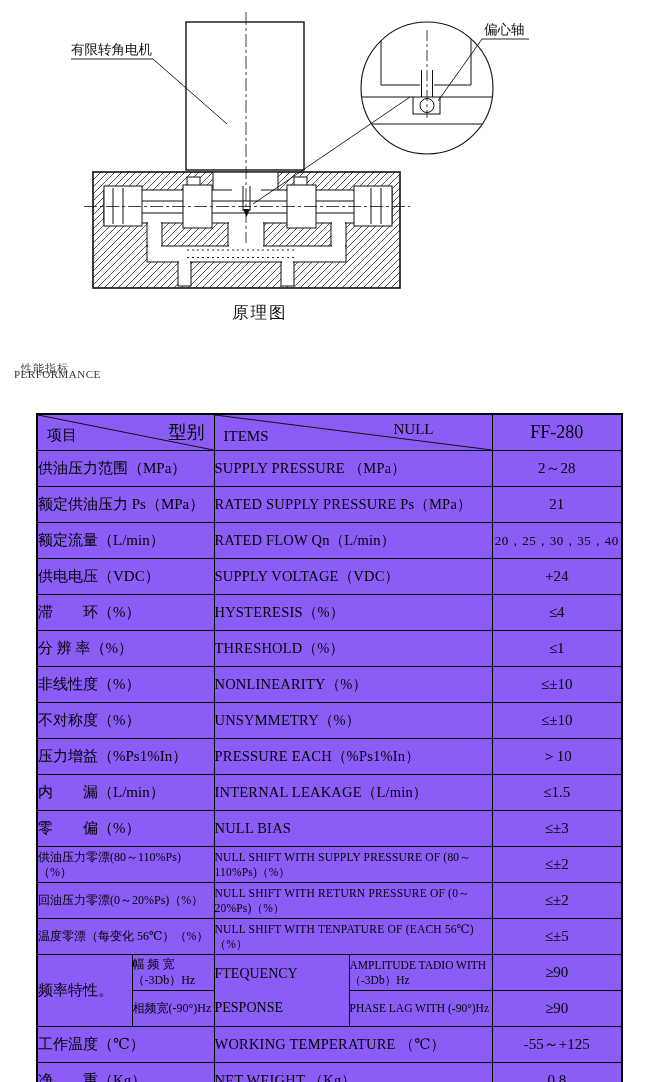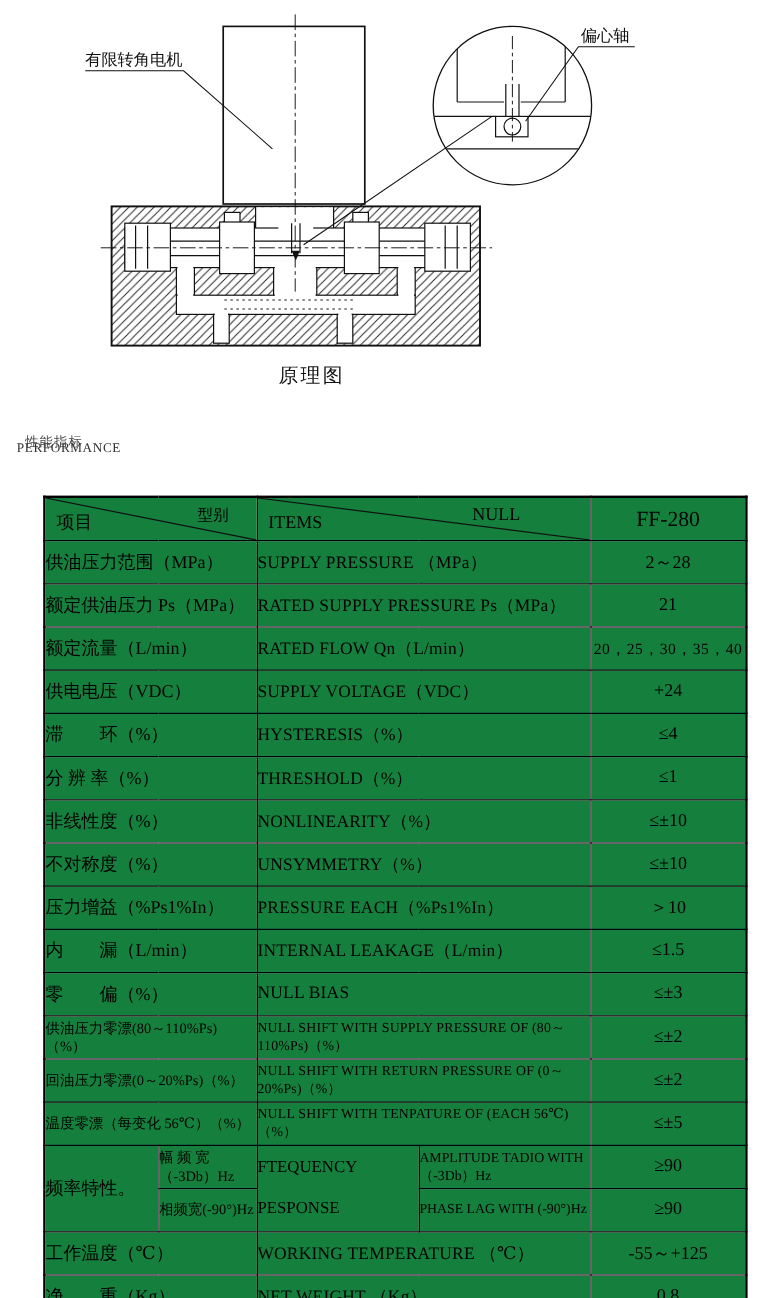--- a/index.html
+++ b/index.html
@@ -13,34 +13,34 @@
   .sec-zh{position:absolute;left:21px;top:361px;font-size:11px;color:#4a4a4a;letter-spacing:1px;
           font-family:"Liberation Sans","DejaVu Sans",sans-serif;}
   .sec-en{position:absolute;left:14px;top:368px;font-size:11px;color:#333;letter-spacing:.5px;}
   
   #perf-table{
     position:absolute;left:36px;top:413px;width:585px;
     border-collapse:collapse;table-layout:fixed;border:2px solid #000;
   }
   #perf-table td,#perf-table th{
     border:1px solid #000;height:35px;padding:0;overflow:hidden;
-    font-weight:normal;vertical-align:middle;background:#15803d;
+    font-weight:normal;vertical-align:middle;background:#8b5cf6;
   }
   tr.shaded td, td.shaded{background:#dbdbdb;}
   .c-zh{padding:0 2px 0 9px;font-size:15px;text-align:left;}
   .c-en{padding:0 2px 0 8px;font-size:14.5px;text-align:left;letter-spacing:.2px;}
   .c-val{text-align:center;font-size:15px;}
   .small-zh{font-size:12px;line-height:1.25;}
   .small-en{font-size:11.5px;line-height:1.25;margin-left:28px;}
   .val-small{font-size:13px;letter-spacing:.5px;}
   
   th.diag{position:relative;background:#fff;}
   th.diag svg{position:absolute;left:0;top:0;width:100%;height:100%;}
   th.diag .tl{position:absolute;left:9px;bottom:5px;font-size:15px;}
-  th.diag .br{position:absolute;right:23px;top:5px;font-size:13px;}
+  th.diag .br{position:absolute;right:9px;top:5px;font-size:18px;}
   th.diag .br2{position:absolute;right:58px;top:6px;font-size:15px;}
   .c-head{text-align:center;font-size:18px;background:#fff;}
   
   .freq-zh{padding-left:9px;font-size:15px;text-align:left;margin-top:10px;}
   .freq-sub-zh{font-size:12px;line-height:1.3;padding:1px 2px 1px 4px;text-align:left;}
   .freq-en-merged{padding-left:8px;font-size:14px;text-align:left;}
   .freq-en-merged div{height:34px;line-height:34px;}
   .freq-sub-en{font-size:11.5px;line-height:1.3;padding:1px 2px 1px 6px;text-align:left;margin-left:20px;}
 </style>
 </head>

